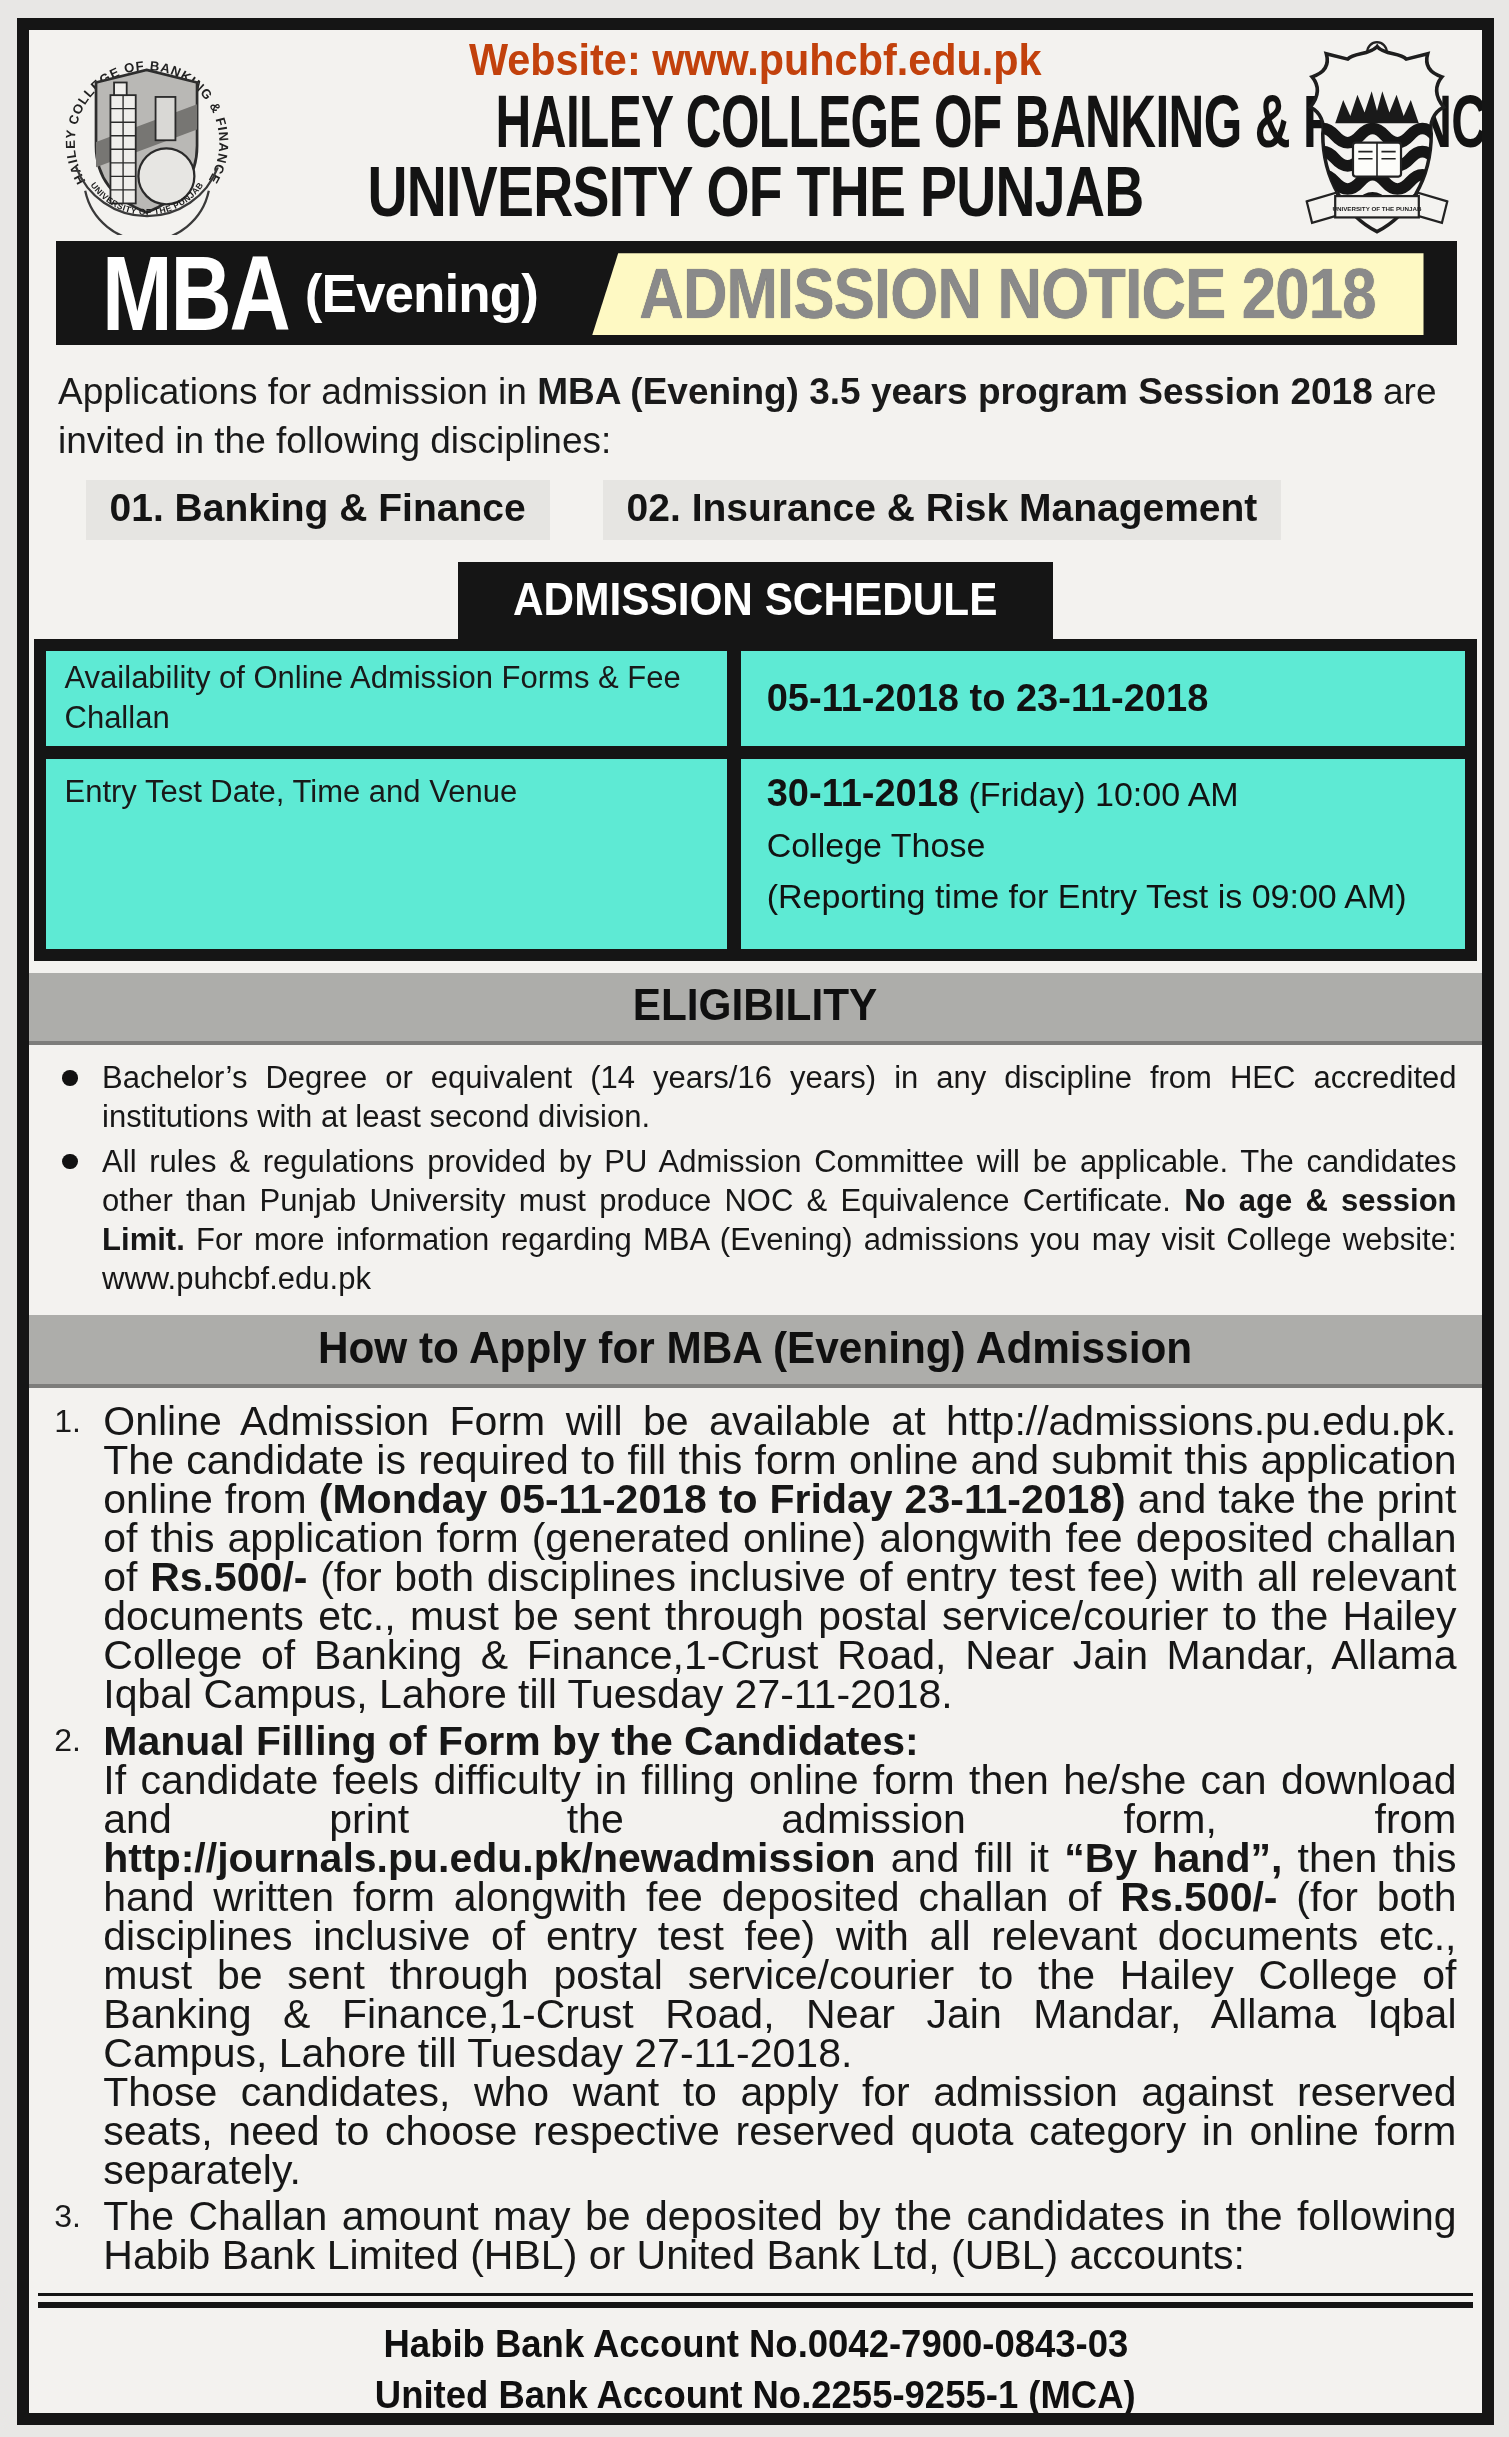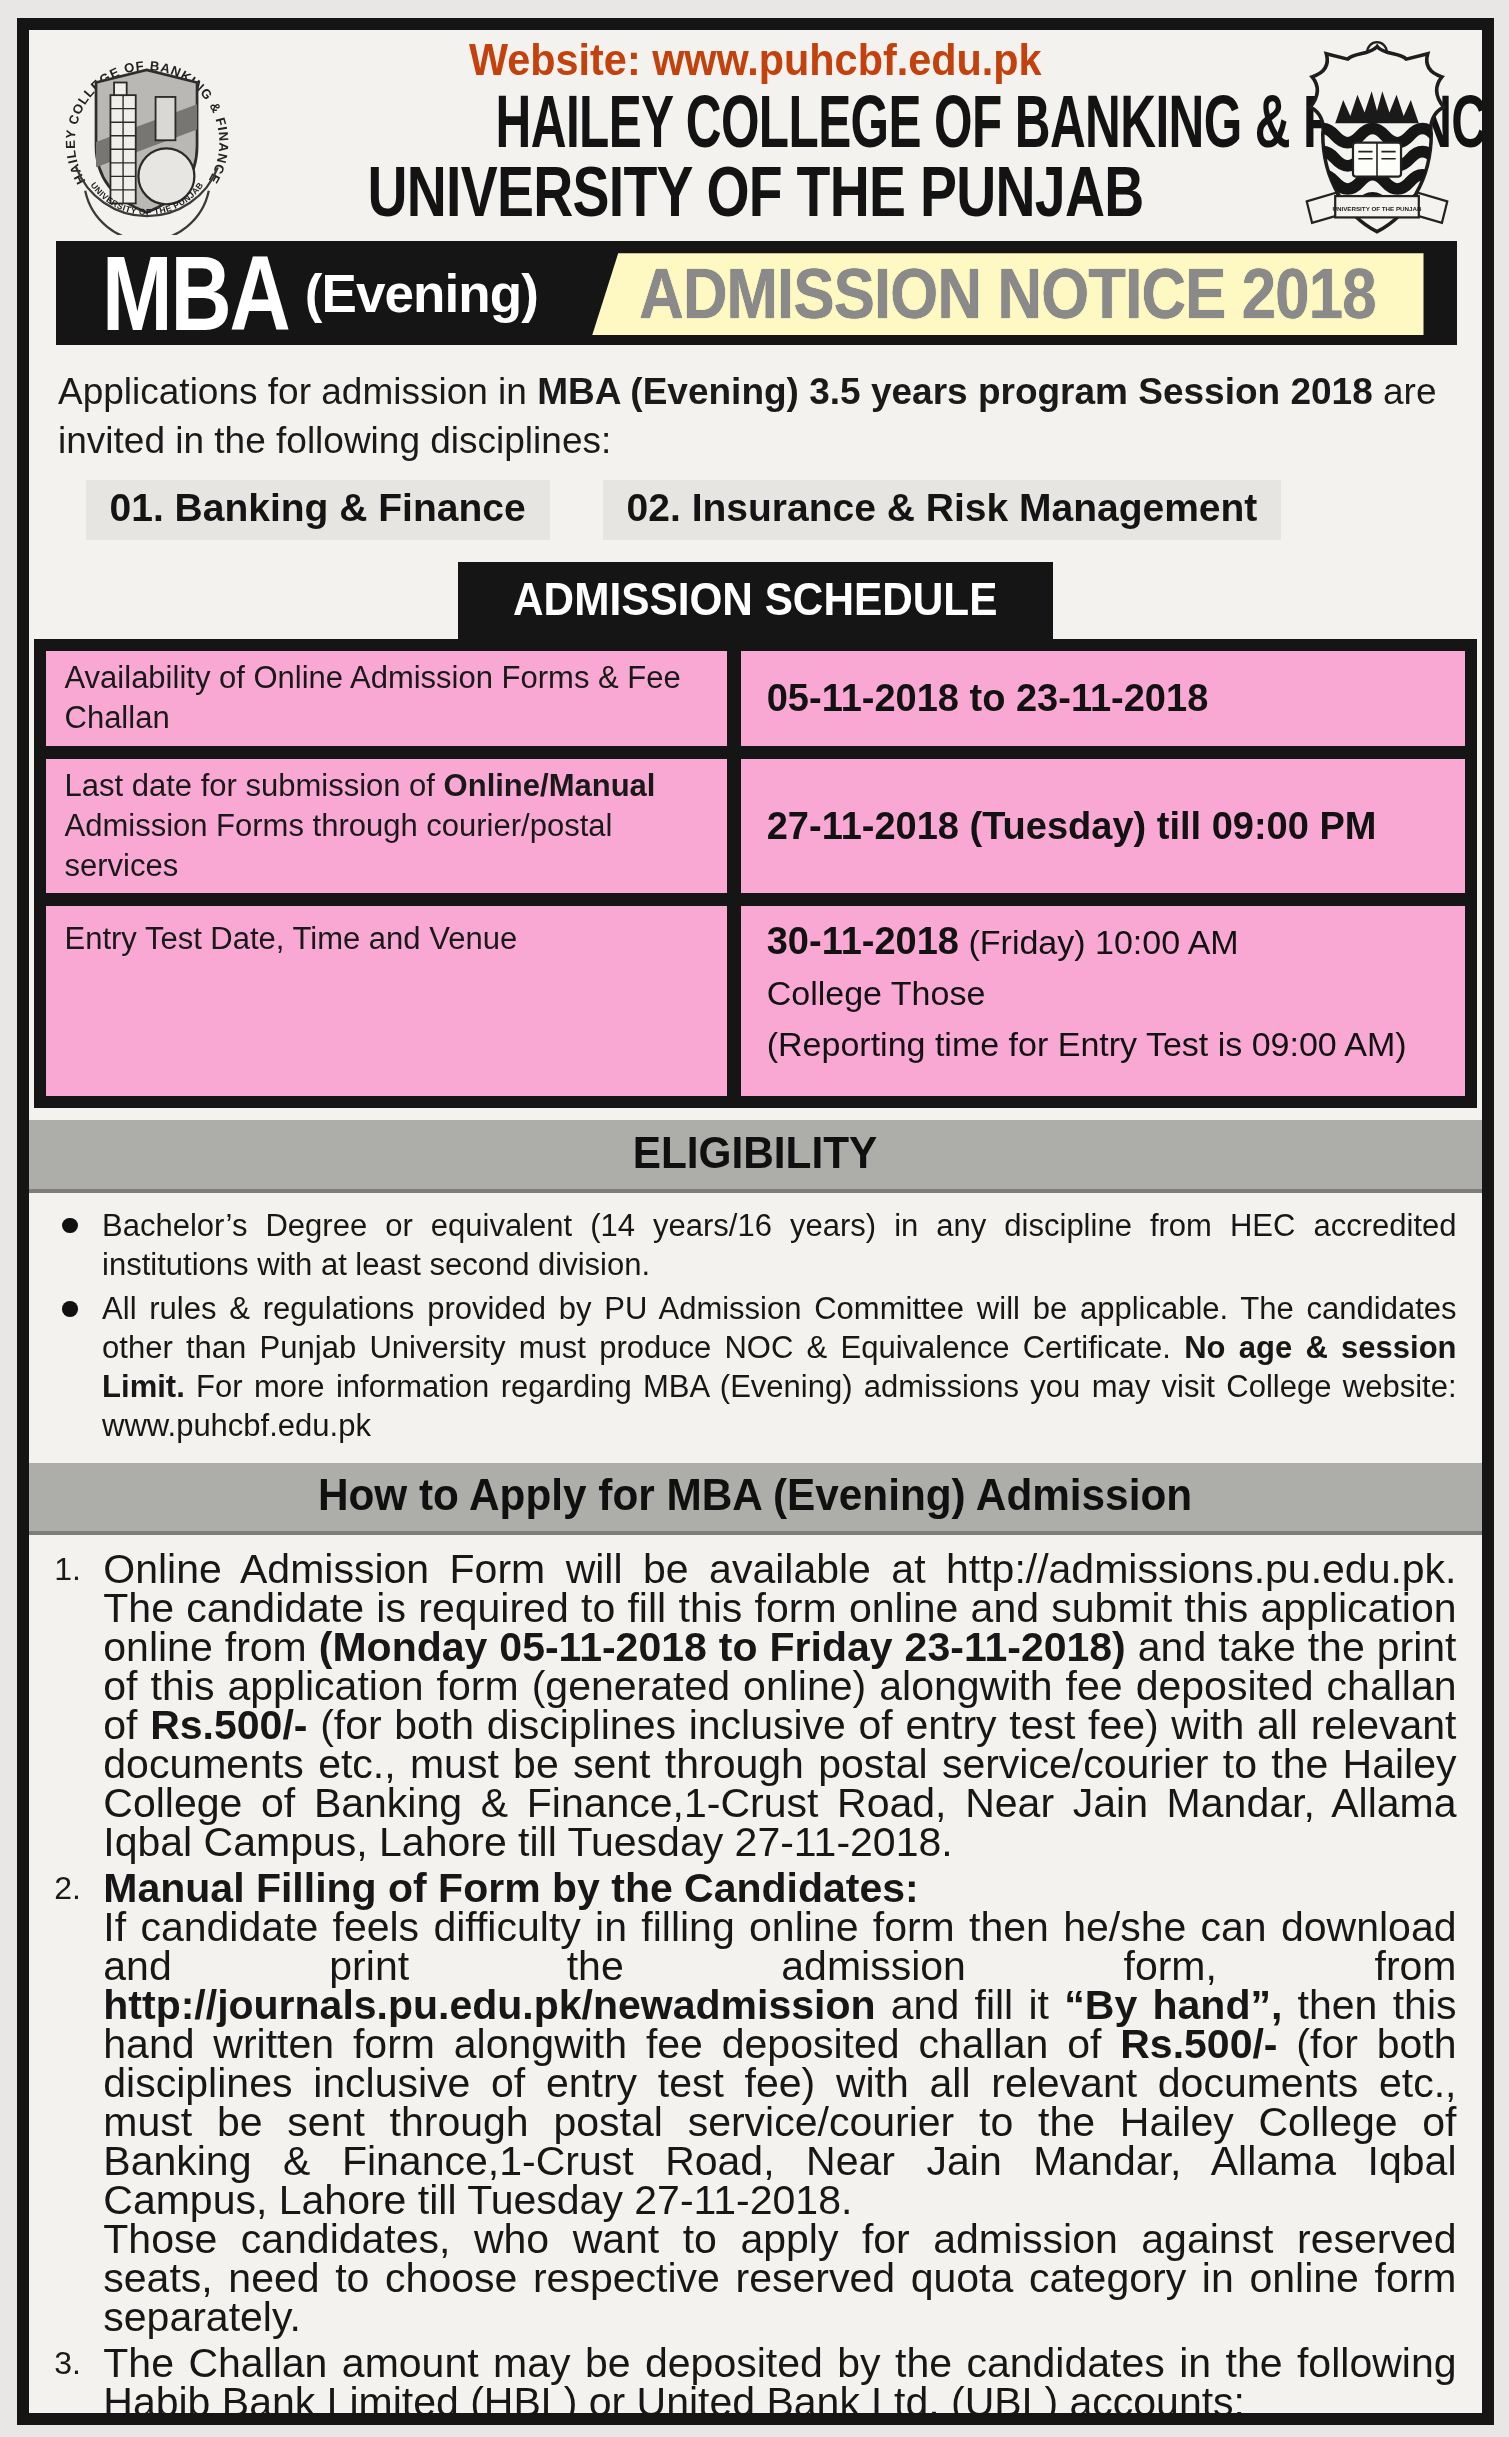--- a/index.html
+++ b/index.html
@@ -51,21 +51,21 @@
   
   .disciplines{flex:none;display:flex;gap:53px;margin:14.7px 0 0 33px;}
   .disc-box{background:#e6e5e2;padding:6.4px 24px 10px;font-size:39px;font-weight:700;color:#141414;white-space:nowrap;}
 
   
   .sched-title{flex:none;width:595px;margin:22px auto -0.9px;background:#151515;text-align:center;padding:10px 0 13.7px;}
   .sched-title span{font-size:46px;font-weight:700;color:#fff;display:inline-block;transform:scaleX(.92);white-space:nowrap;}
   .sched-table{flex:none;background:#151515;margin:0 -18.3px;padding:12px;}
   .sched-row{display:flex;gap:13.7px;margin-bottom:13px;}
   .sched-row:last-child{margin-bottom:0;}
-  .cell{background:#f9a8d4;box-sizing:border-box;}
+  .cell{background:#5eead4;box-sizing:border-box;}
   .cell.label{flex:0 0 48%;padding:7.3px 9.2px 7.3px 18.3px;display:flex;align-items:center;
       font-size:31px;line-height:40px;color:#191919;}
   .cell.value{flex:1;padding:7.3px 18.3px 7.3px 26px;display:flex;flex-direction:column;justify-content:center;
       font-size:38px;font-weight:700;color:#121212;line-height:48px;}
   .row-1 .cell{min-height:59px;}
   .row-2 .cell{min-height:106px;}
   .row-3 .cell{min-height:190px;}
   .row-3 .cell.label{align-items:flex-start;padding-top:13px;}
   .row-3 .cell.value{justify-content:flex-start;padding-top:9.2px;font-weight:400;font-size:34px;line-height:51px;}
   .row-3 .cell.value .b{font-size:38px;}
@@ -179,28 +179,20 @@
   </div>
   <div class="sched-table">
     <div class="sched-row row-1">
       <div class="cell label">
         <div><span>Availability of Online Admission Forms &amp; Fee Challan</span></div>
       </div>
       <div class="cell value">
         <div><span class="b">05-11-2018 to 23-11-2018</span></div>
       </div>
     </div>
-    <div class="sched-row row-2">
-      <div class="cell label">
-        <div><span>Last date for submission of </span><span class="b">Online/Manual</span><span> Admission Forms through courier/postal services</span></div>
-      </div>
-      <div class="cell value">
-        <div><span class="b">27-11-2018 (Tuesday) till 09:00 PM</span></div>
-      </div>
-    </div>
     <div class="sched-row row-3">
       <div class="cell label">
         <div><span>Entry Test Date, Time and Venue</span></div>
       </div>
       <div class="cell value multi">
         <div><span class="b">30-11-2018</span><span> (Friday) 10:00 AM</span></div>
         <div><span>College Those</span></div>
         <div><span>(Reporting time for Entry Test is 09:00 AM)</span></div>
       </div>
     </div>

